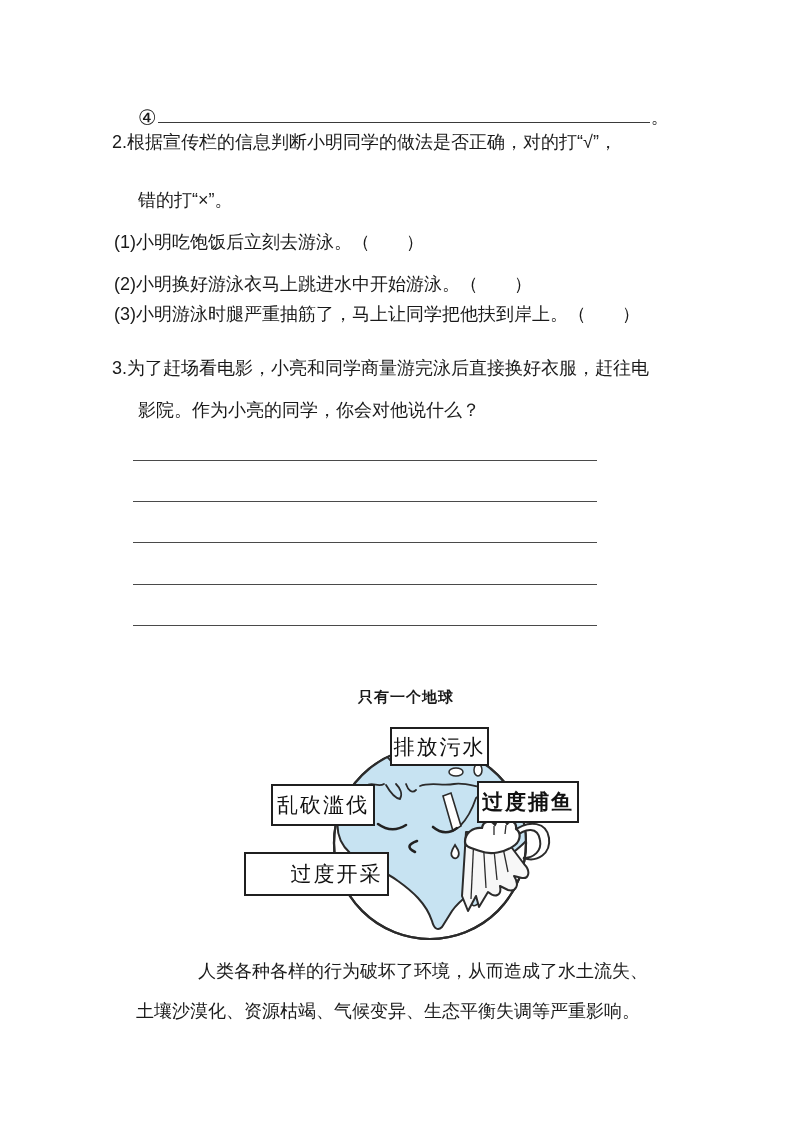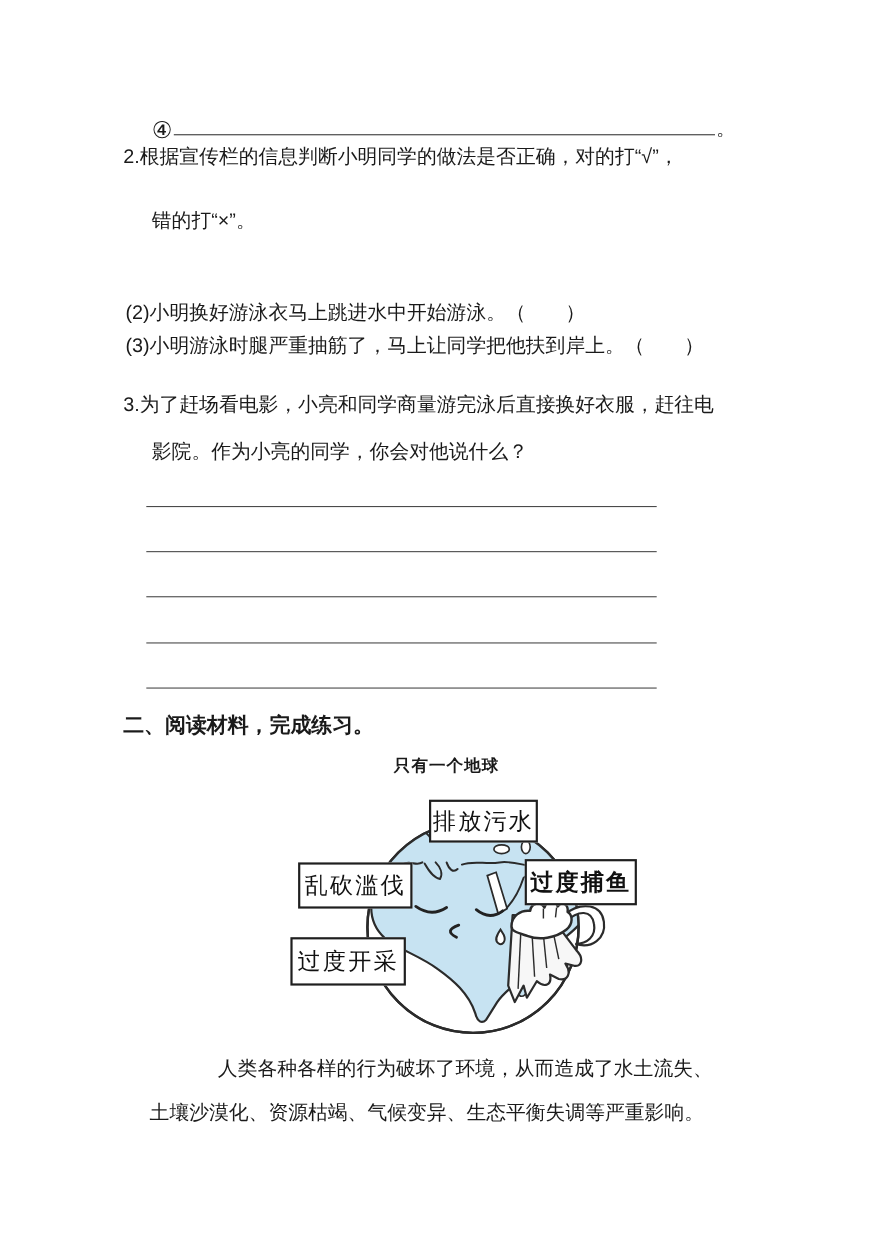--- a/index.html
+++ b/index.html
@@ -36,33 +36,33 @@
 <body>
 
 <div class="page">
 
   <div class="t" style="left:138px;top:102px;">
     <span class="num4">④</span><span class="blank-inline"></span><span>。</span>
   </div>
 
   <div class="t" style="left:112px;top:130px;">2.根据宣传栏的信息判断小明同学的做法是否正确，对的打“√”，</div>
   <div class="t" style="left:138px;top:188px;">错的打“×”。</div>
+  <div class="t" style="left:114px;top:230px;">(1)小明吃饱饭后立刻去游泳。（　　）</div>
   <div class="t" style="left:114px;top:272px;">(2)小明换好游泳衣马上跳进水中开始游泳。（　　）</div>
   <div class="t" style="left:114px;top:302px;">(3)小明游泳时腿严重抽筋了，马上让同学把他扶到岸上。（　　）</div>
 
   <div class="t" style="left:112px;top:356px;">3.为了赶场看电影，小亮和同学商量游完泳后直接换好衣服，赶往电</div>
   <div class="t" style="left:138px;top:398px;">影院。作为小亮的同学，你会对他说什么？</div>
 
   <div class="answer-line" style="top:460px;"></div>
   <div class="answer-line" style="top:501px;"></div>
   <div class="answer-line" style="top:542px;"></div>
   <div class="answer-line" style="top:584px;"></div>
   <div class="answer-line" style="top:625px;"></div>
 
-  <div class="t sec-heading" style="left:112px;top:648px;">二、阅读材料，完成练习。</div>
 
   <div class="t material-title" style="left:358px;top:685px;">只有一个地球</div>
 
   <svg style="left:250px;top:700px;" width="330" height="260" viewBox="0 0 330 260">
     <defs>
       <clipPath id="globeClip">
           <circle cx="180" cy="143" r="96"></circle>
         </clipPath>
     </defs>
 
@@ -122,18 +122,18 @@
                C 247,118 255,118 257,124 C 261,119 267,122 266,129
                C 271,132 271,140 265,145 C 255,153 240,155 230,151
                C 221,148 215,147 215,142 Z" fill="#ffffff" stroke="#2b2b2b" stroke-width="2.2" stroke-linejoin="round"></path>
       <path d="M 244,126 L 244,135 M 256,125 L 255,134" fill="none" stroke="#2b2b2b" stroke-width="1.3"></path>
     </g>
   </svg>
 
   <div class="earth-label" style="left:271px;top:784px;width:100px;height:38px;">乱砍滥伐</div>
   <div class="earth-label" style="left:390px;top:727px;width:95px;height:35px;">排放污水</div>
   <div class="earth-label" style="left:477px;top:781px;width:98px;height:38px;font-weight:bold;">过度捕鱼</div>
-  <div class="earth-label" style="left:264px;top:852px;width:101px;height:40px;">过度开采</div>
+  <div class="earth-label" style="left:244px;top:852px;width:101px;height:40px;padding-left:40px;">过度开采</div>
 
   <div class="t" style="left:198px;top:959px;">人类各种各样的行为破坏了环境，从而造成了水土流失、</div>
   <div class="t" style="left:136px;top:999px;">土壤沙漠化、资源枯竭、气候变异、生态平衡失调等严重影响。</div>
 
 </div>
 
 </body></html>

